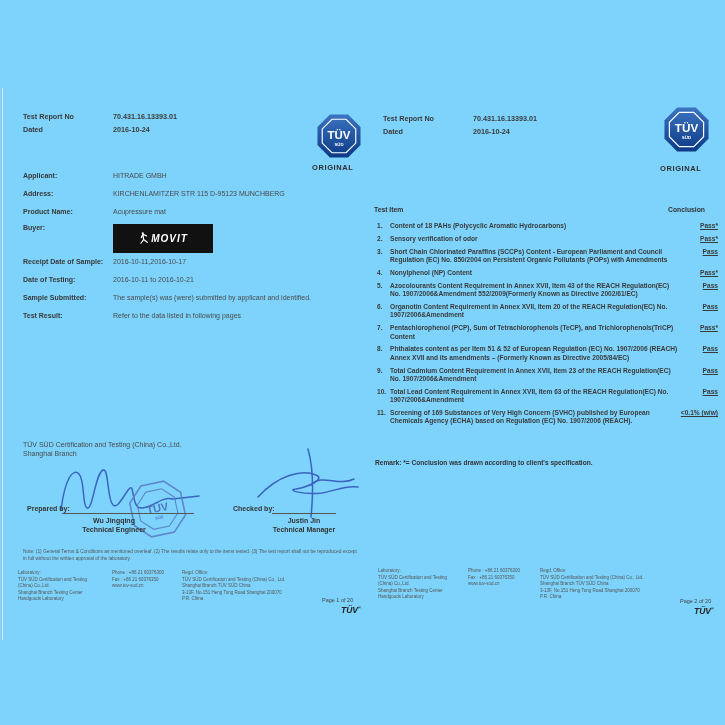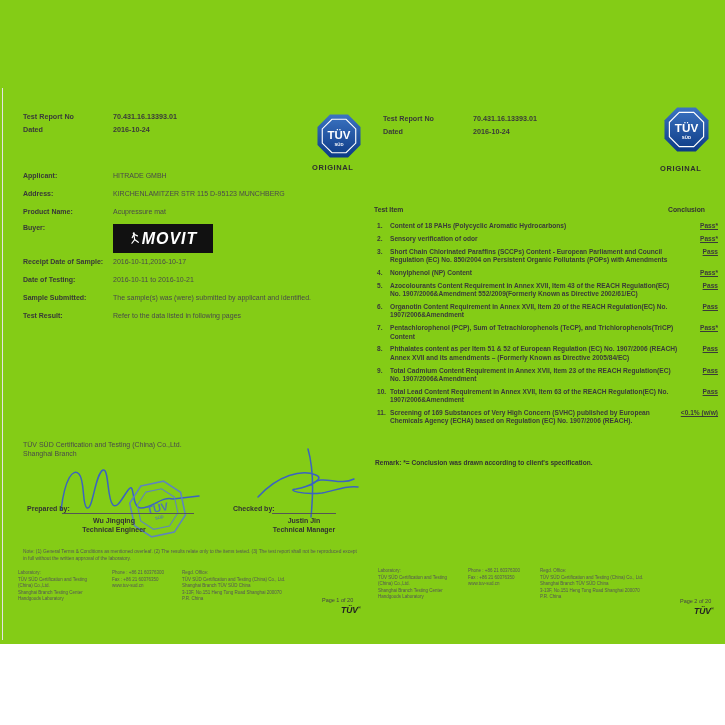--- a/index.html
+++ b/index.html
@@ -1,37 +1,37 @@
 <!DOCTYPE html>
 <html><head>
 <meta charset="utf-8">
 <style>
   html,body{margin:0;padding:0;background:#ffffff;}
-  .canvas{position:relative;width:725px;height:644px;background:#84cc16;overflow:hidden;
+  .canvas{position:relative;width:725px;height:725px;background:#7dd3fc;overflow:hidden;
           font-family:"Liberation Sans","DejaVu Sans",sans-serif;color:#3a3a3a;}
   .page-edge{position:absolute;left:2px;top:88px;width:1px;height:552px;background:#e3e3e3;}
 
   
   .rh{position:absolute;display:flex;font-weight:bold;font-size:7.2px;color:#3a3a3a;}
   .rh .lbl{width:90px;flex:none;}
   .rh1a{left:23px;top:112px;} .rh1b{left:23px;top:125px;}
   .rh2a{left:383px;top:114px;} .rh2b{left:383px;top:127px;}
 
   
   .logo{position:absolute;} .logo1{left:317px;top:114px;} .logo2{left:664px;top:107px;}
   .orig{position:absolute;font-weight:bold;font-size:7.5px;letter-spacing:.6px;color:#2e2e2e;}
   .orig1{left:312px;top:163px;} .orig2{left:660px;top:164px;}
 
   
   .fld{position:absolute;left:23px;display:flex;font-size:7px;color:#4a4a4a;}
   .fld .lbl{width:90px;flex:none;font-weight:bold;color:#383838;}
   .f0{top:172px;} .f1{top:190px;} .f2{top:208px;} .f3{top:224px;}
   .f4{top:258px;} .f5{top:276px;} .f6{top:294px;} .f7{top:312px;}
   .movit{width:100px;height:29px;background:#111111;color:#ffffff;display:flex;align-items:center;
-         justify-content:center;font-weight:bold;font-style:italic;font-size:16px;letter-spacing:1px;}
+         justify-content:center;font-weight:bold;font-style:italic;font-size:10px;letter-spacing:1px;}
   .movit svg{margin-right:2px;transform:rotate(-8deg);}
 
   .company{position:absolute;left:23px;top:440px;font-size:7px;color:#4a4a4a;line-height:9px;}
 
   
   .sig-label{position:absolute;font-weight:bold;font-size:7px;color:#333;}
   .sl1{left:27px;top:505px;} .sl2{left:233px;top:505px;}
   .sigline{position:absolute;height:1px;background:#555;}
   .sgl1{left:62px;top:513px;width:132px;} .sgl2{left:272px;top:513px;width:64px;}
   .signame{position:absolute;font-weight:bold;font-size:7px;color:#333;text-align:center;line-height:9px;}

